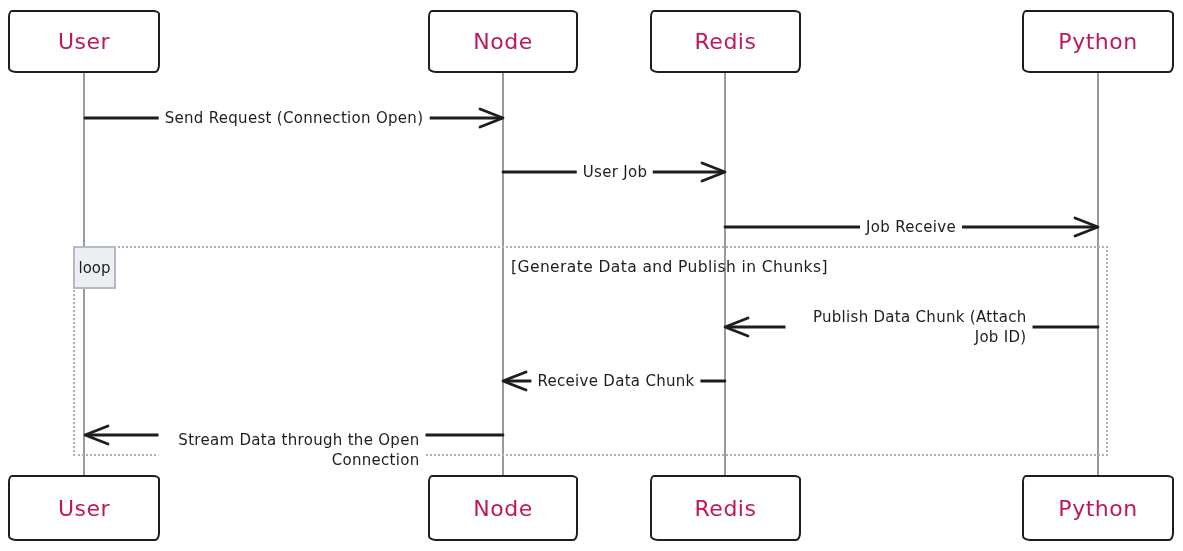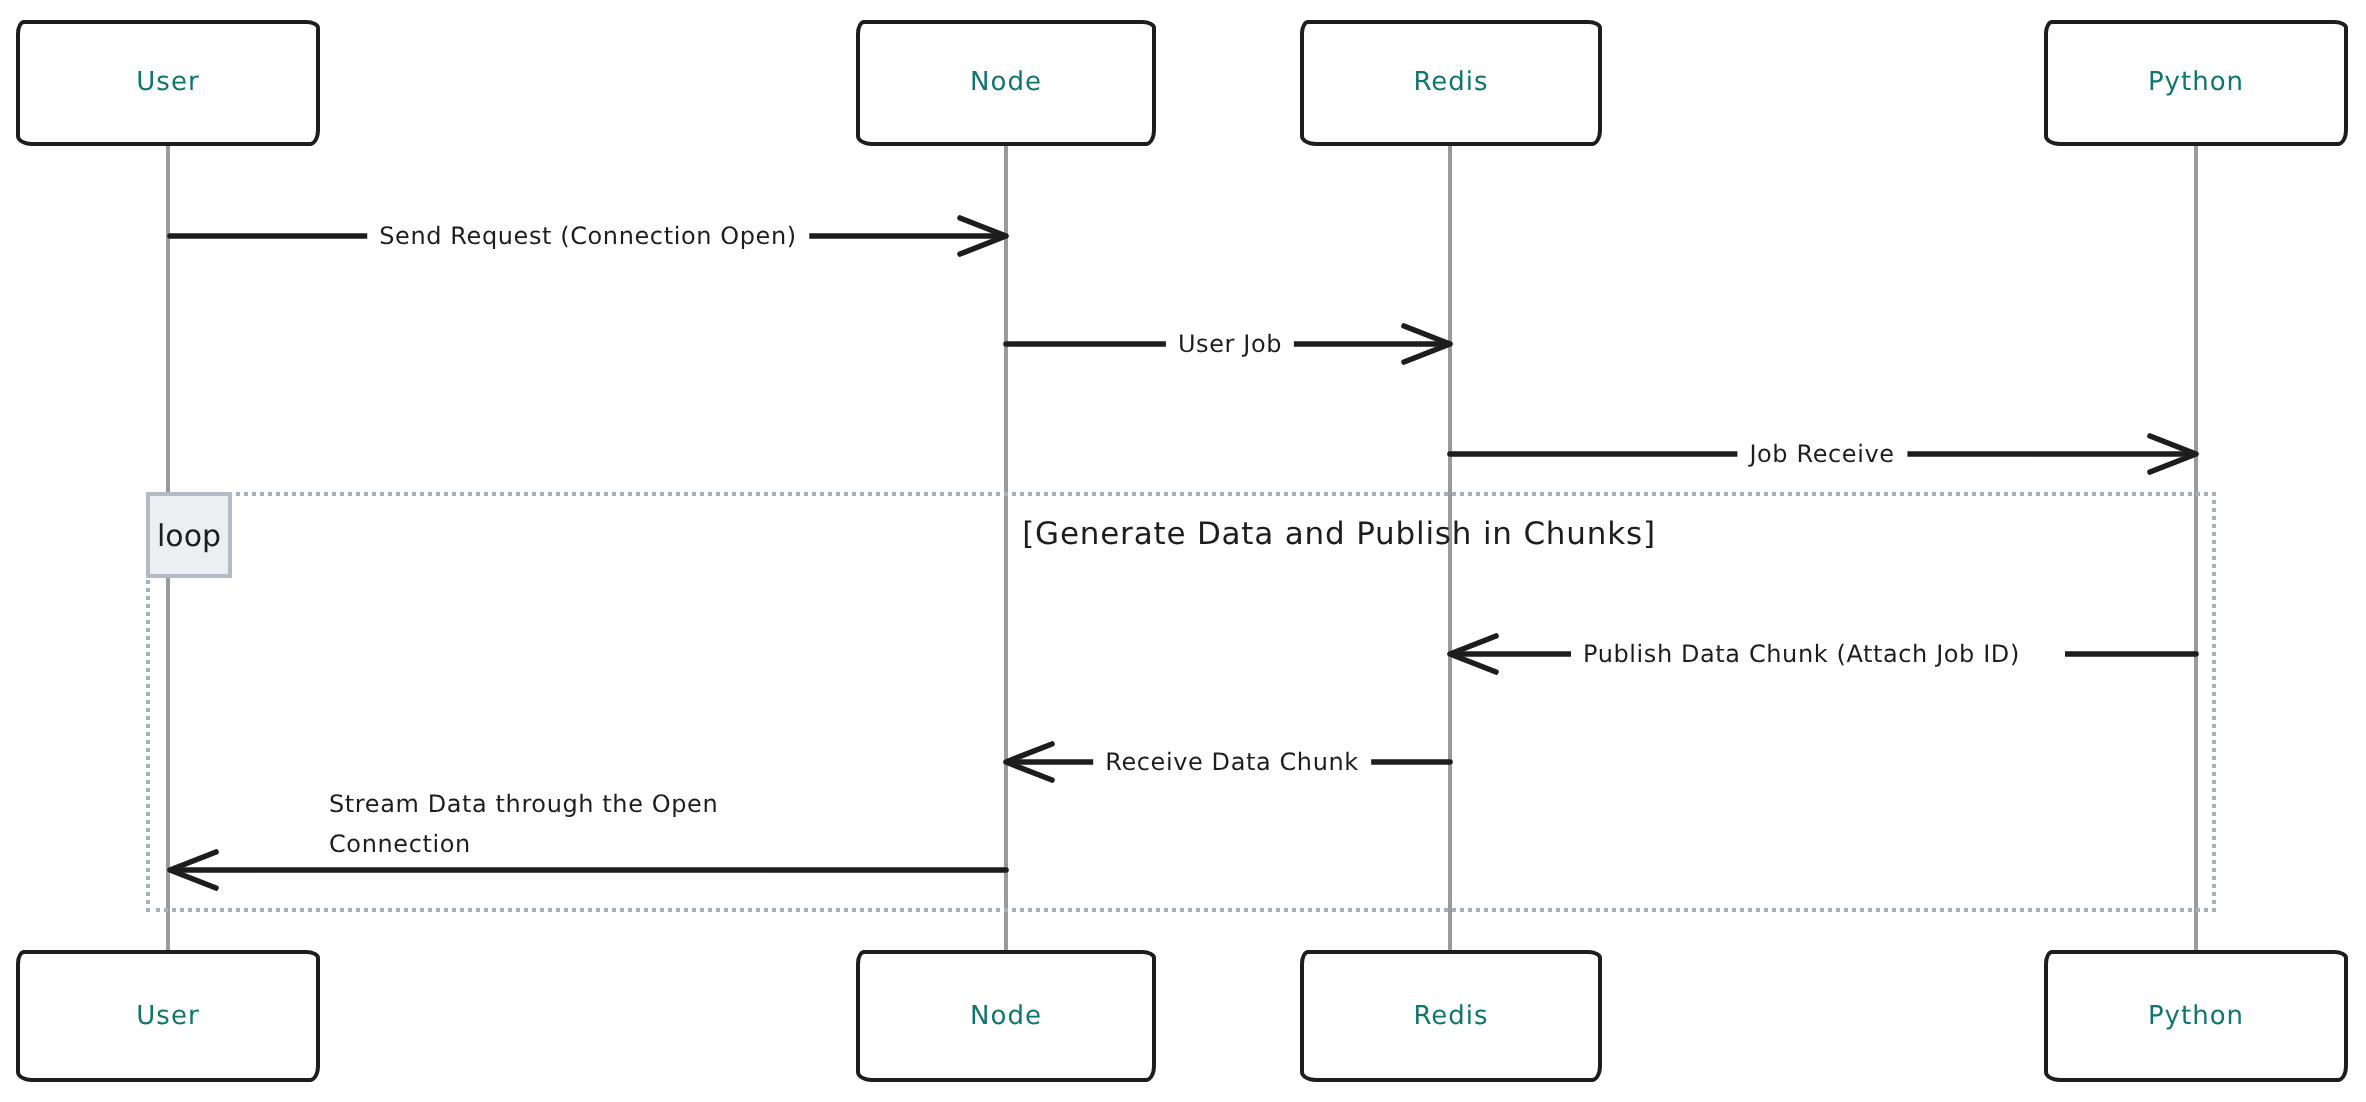--- a/index.html
+++ b/index.html
@@ -10,44 +10,44 @@
     font-family:"DejaVu Sans", sans-serif;
     color:#1d1d1d;
     overflow:hidden;
   }
   .actor{
     position:absolute;
     background:#ffffff;
     border:2.5px solid #1d1d1d;
     border-radius:4px 7px 5px 8px / 7px 4px 8px 5px;
     display:flex;align-items:center;justify-content:center;
-    font-size:13px;letter-spacing:0.5px;color:#0f766e;
+    font-size:22px;letter-spacing:0.5px;color:#be185d;
     box-sizing:border-box;
     z-index:5;
   }
   .lifeline{
     position:absolute;
     width:2px;
     top:73px;height:402px;
     background:#9a9a9a;
     z-index:1;
   }
   .arrows{
     position:absolute;left:0;top:0;z-index:2;
     pointer-events:none;
   }
   .msg-label{
     position:absolute;
     transform:translate(-50%,-50%);
     background:#ffffff;
-    font-size:12px;letter-spacing:0.3px;
+    font-size:15px;letter-spacing:0.3px;
     white-space:nowrap;
     padding:0 6px;
     z-index:4;
-    text-align:left;
+    text-align:right;
     line-height:20px;
   }
   .msg-label.wrap{
     white-space:normal;
   }
   .loop-frame{
     position:absolute;
     left:73px;top:246px;width:1035px;height:210px;
     border:2px dotted #a6b0bf;
     box-sizing:border-box;
@@ -114,21 +114,21 @@
 
   <div class="loop-frame"></div>
   <div class="loop-label">loop</div>
   <div class="loop-condition">[Generate Data and Publish in Chunks]</div>
 
   <div class="msg-label" style="left:294px;top:118px">Send Request (Connection Open)</div>
   <div class="msg-label" style="left:615px;top:172px">User Job</div>
   <div class="msg-label" style="left:911px;top:227px">Job Receive</div>
   <div class="msg-label" style="left:616px;top:381px">Receive Data Chunk</div>
   <div class="msg-label wrap" style="left:909px;top:327px;width:235px">Publish Data Chunk (Attach Job ID)</div>
-  <div class="msg-label wrap" style="left:292px;top:412px;width:255px">Stream Data through the Open Connection</div>
+  <div class="msg-label wrap" style="left:292px;top:450px;width:255px">Stream Data through the Open Connection</div>
 
   <div class="actor" style="left:8px;top:10px;width:152px;height:63px">
     <span>User</span>
   </div>
   <div class="actor" style="left:428px;top:10px;width:150px;height:63px">
     <span>Node</span>
   </div>
   <div class="actor" style="left:650px;top:10px;width:151px;height:63px">
     <span>Redis</span>
   </div>

